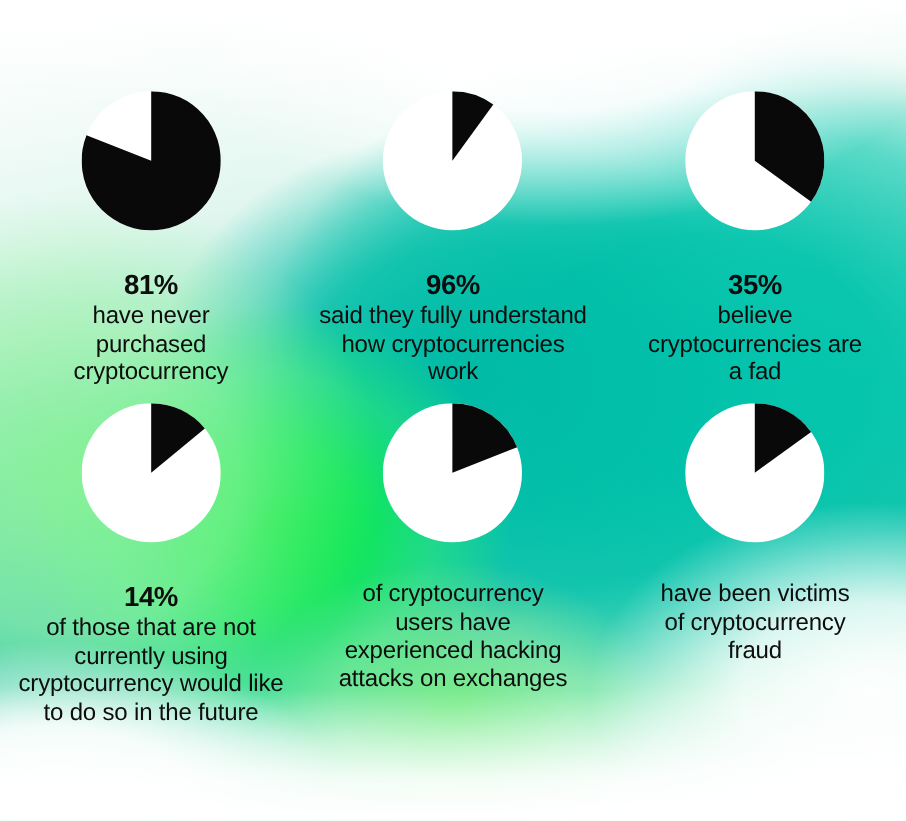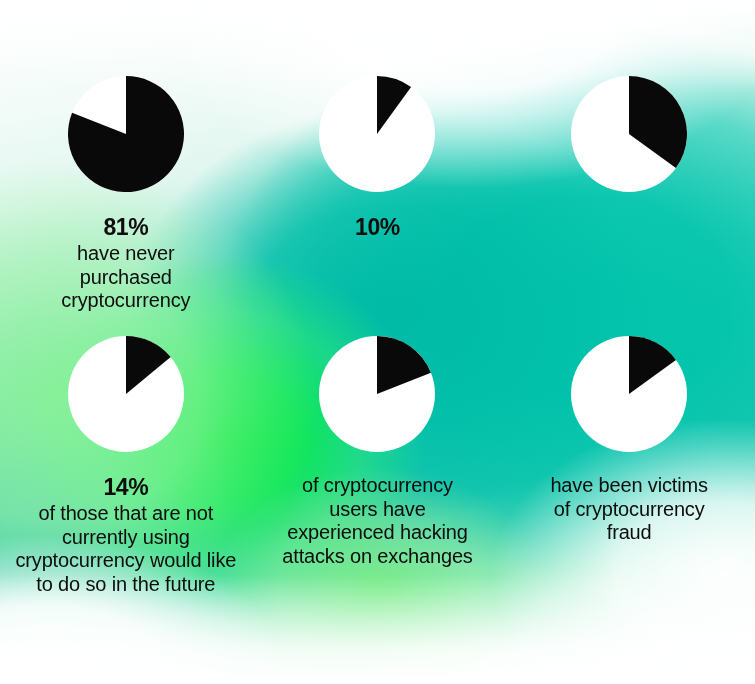--- a/index.html
+++ b/index.html
@@ -133,20 +133,21 @@
     grid-template-columns: repeat(3, 1fr);
     grid-template-rows: 320px 364px;
     z-index: 5;
   }
 
   .stat-cell {
     position: relative;
     display: flex;
     flex-direction: column;
     align-items: center;
+    gap: 10px;
   }
 
   .stat-cell.row-top    { padding-top: 76px; }
   .stat-cell.row-bottom { padding-top: 16px; }
 
   .pie-wrap {
     width: 116px;
     height: 116px;
     flex: 0 0 auto;
   }
@@ -216,30 +217,39 @@
     </div>
 
     <div class="stat-cell row-top">
       <div class="pie-wrap">
         <svg viewBox="0 0 116 116" role="img" aria-label="10 percent">
           <circle class="pie-base" cx="58" cy="58" r="58"></circle>
           <path class="pie-slice" d="M 58 58 L 58 0 A 58 58 0 0 1 92.092 11.077 Z"></path>
         </svg>
       </div>
       <div class="stat-text">
-        <span class="stat-percent">10%</span>
+        <span class="stat-percent">96%</span>
+        <span class="stat-desc">said they fully understand
+how cryptocurrencies
+work</span>
       </div>
     </div>
 
     <div class="stat-cell row-top">
       <div class="pie-wrap">
         <svg viewBox="0 0 116 116" role="img" aria-label="35 percent">
           <circle class="pie-base" cx="58" cy="58" r="58"></circle>
           <path class="pie-slice" d="M 58 58 L 58 0 A 58 58 0 0 1 104.923 92.092 Z"></path>
         </svg>
+      </div>
+      <div class="stat-text">
+        <span class="stat-percent">35%</span>
+        <span class="stat-desc">believe
+cryptocurrencies are
+a fad</span>
       </div>
     </div>
 
     <div class="stat-cell row-bottom">
       <div class="pie-wrap">
         <svg viewBox="0 0 116 116" role="img" aria-label="14 percent">
           <circle class="pie-base" cx="58" cy="58" r="58"></circle>
           <path class="pie-slice" d="M 58 58 L 58 0 A 58 58 0 0 1 102.690 21.029 Z"></path>
         </svg>
       </div>

